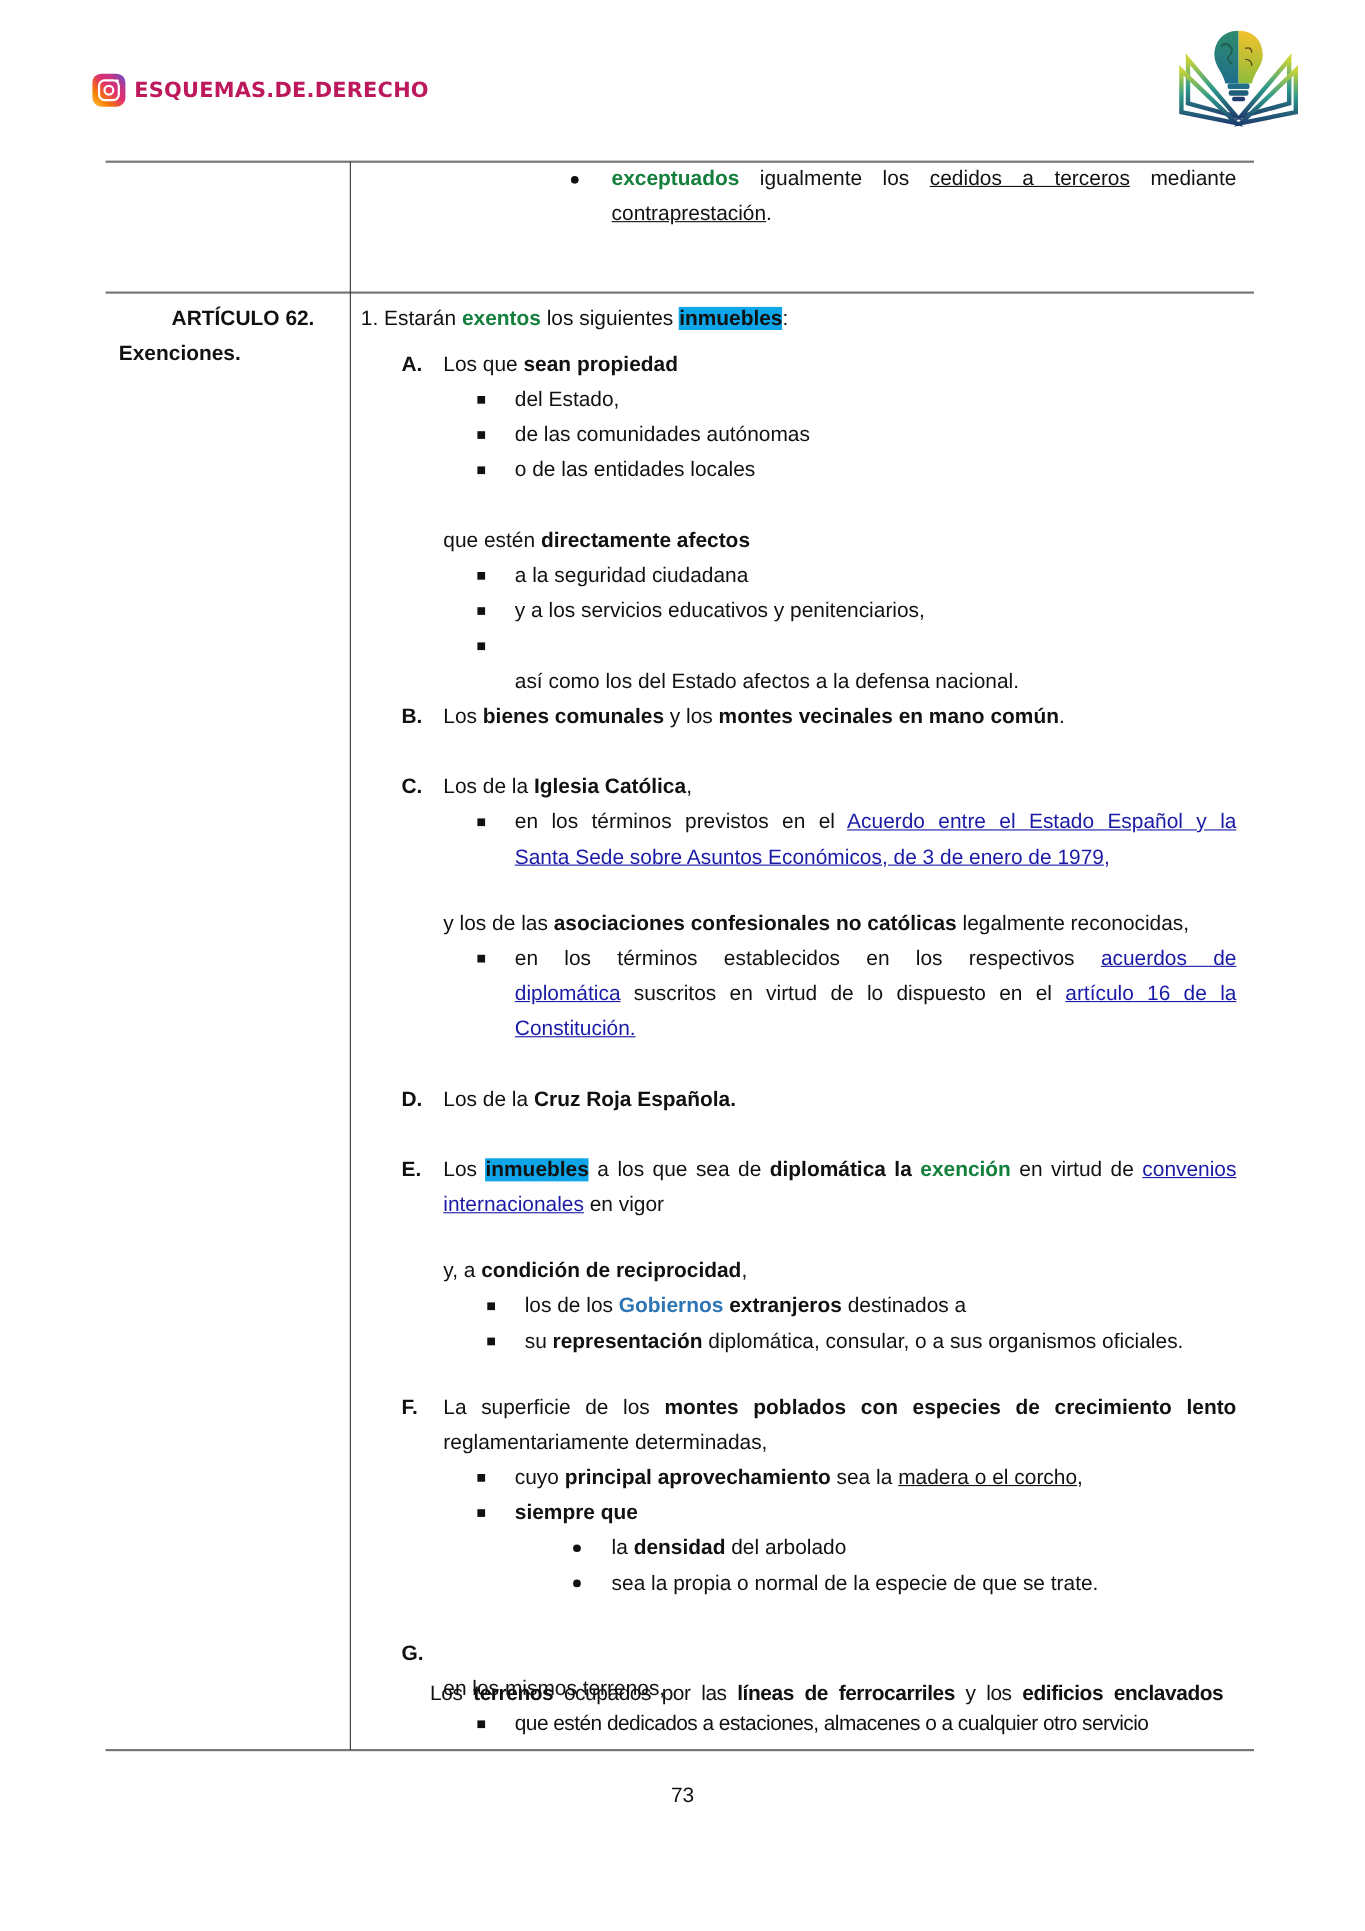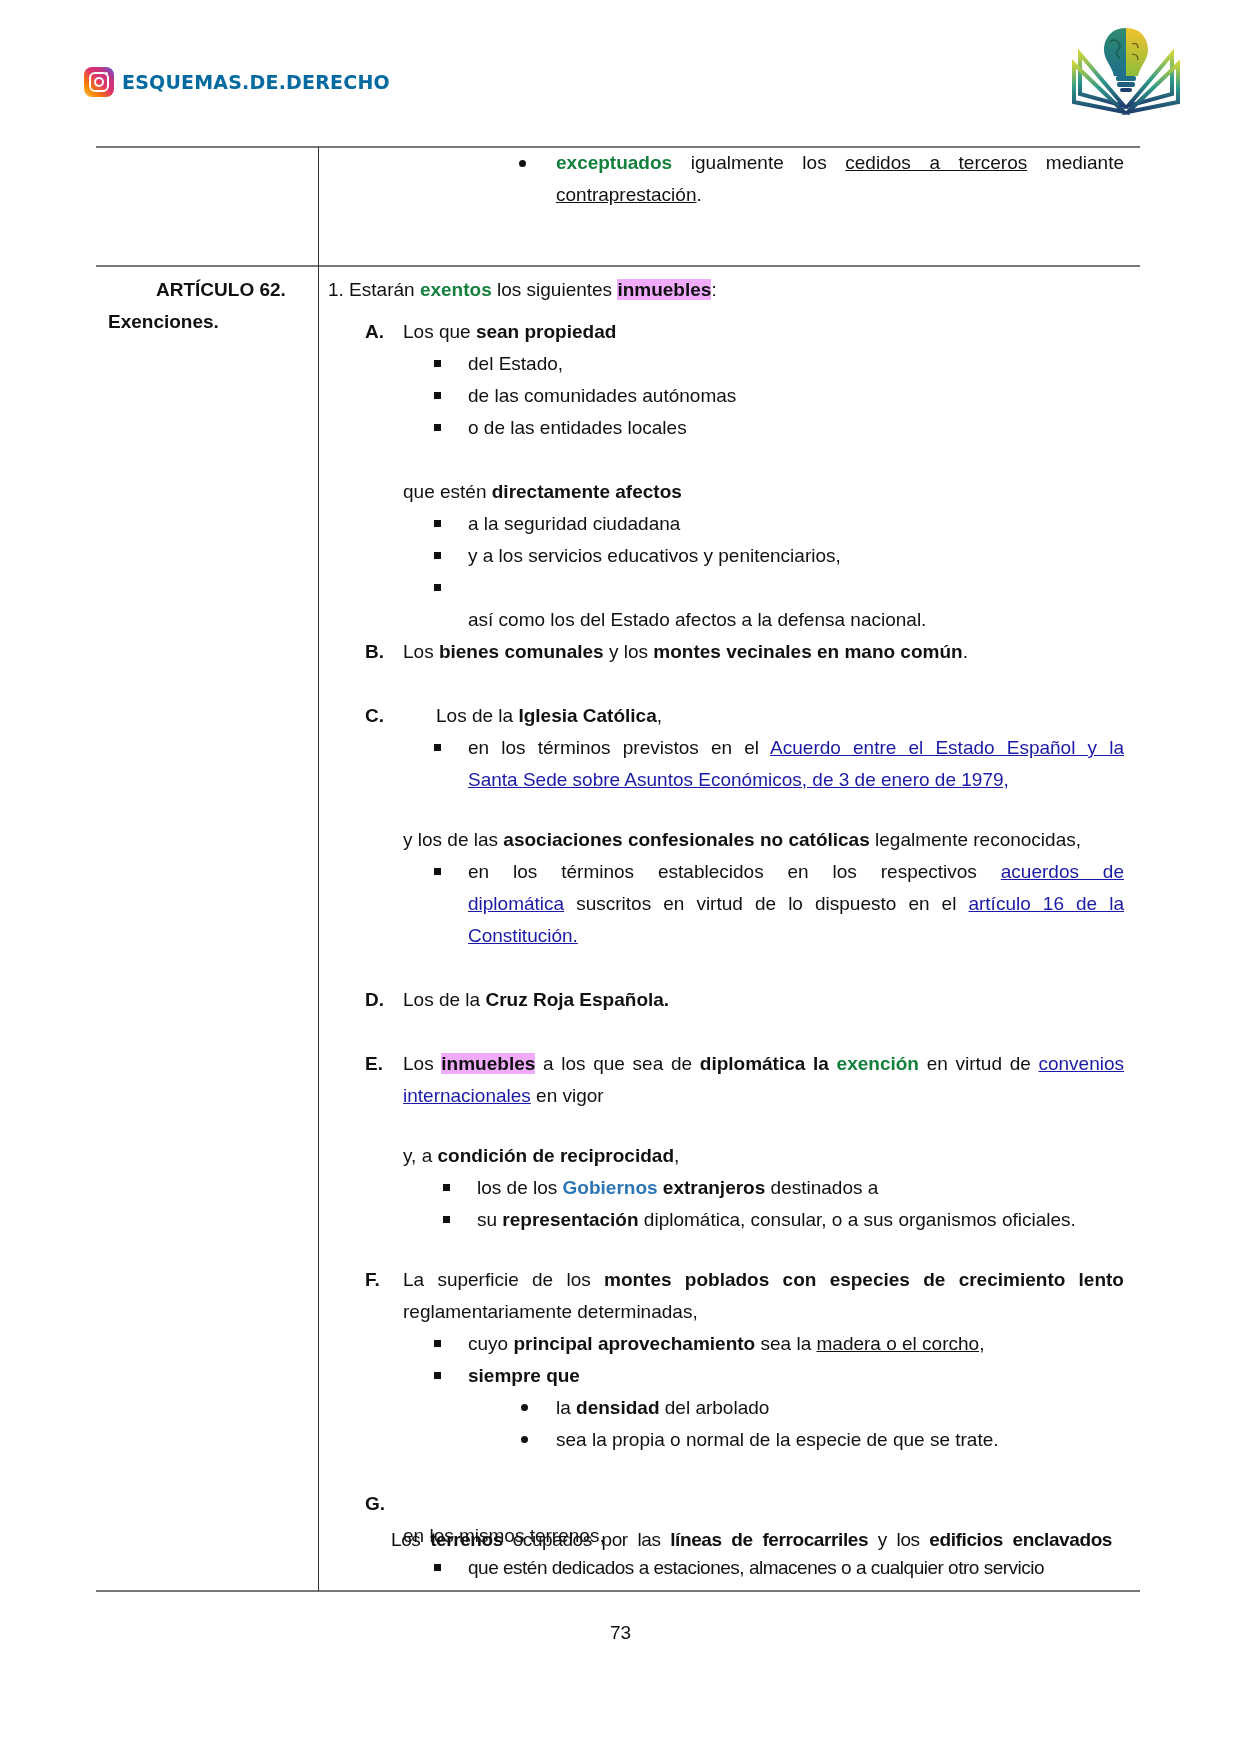--- a/index.html
+++ b/index.html
@@ -5,30 +5,30 @@
   html, body { margin: 0; padding: 0; background: #ffffff; }
   body { width: 1241px; height: 1755px; position: relative; overflow: hidden;
          font-family: "Liberation Sans", sans-serif; color: #111; }
   .header { position: absolute; left: 84px; top: 66px; height: 32px; display: flex; align-items: center; }
   .ig-icon { width: 30px; height: 30px; border-radius: 8px;
     background: linear-gradient(45deg, #f9c74f 0%, #f77f00 25%, #e1306c 55%, #c13584 75%, #5b51d8 100%);
     position: relative; margin-right: 8px; }
   .ig-icon .ring { position: absolute; left: 5px; top: 5px; width: 16px; height: 16px; border: 2.5px solid #fff; border-radius: 6px; }
   .ig-icon .lens { position: absolute; left: 10px; top: 10px; width: 6px; height: 6px; border: 2.5px solid #fff; border-radius: 50%; }
   .ig-icon .dot { position: absolute; right: 6px; top: 5px; width: 3px; height: 3px; background: #fff; border-radius: 50%; }
-  .brand { font-family: "DejaVu Sans", sans-serif; font-weight: bold; font-size: 19px; letter-spacing: 0.2px; color: #0369a1; }
+  .brand { font-family: "DejaVu Sans", sans-serif; font-weight: bold; font-size: 19px; letter-spacing: 0.2px; color: #be185d; }
   .logo { position: absolute; left: 1066px; top: 24px; width: 120px; height: 100px; }
   .hr { position: absolute; left: 96px; width: 1044px; height: 2px; background: #777; }
   .vline { position: absolute; left: 318px; width: 1px; background: #333; }
 
   .text { font-family: "Liberation Sans", sans-serif; font-size: 19px; line-height: 32px; color: #111; }
   .b { font-weight: bold; }
   .red { color: #15803d; font-weight: bold; }
   .blue { color: #2e75b6; font-weight: bold; }
-  .hl { background: #f0abfc; }
+  .hl { background: #0ea5e9; }
   .u { text-decoration: underline; }
   .link { color: #1a1aa6; text-decoration: underline; }
   .abs { position: absolute; }
   .justfull { text-align: justify; text-align-last: justify; }
   .sq { position: absolute; width: 7px; height: 7px; background: #111; }
   .dot { position: absolute; width: 7px; height: 7px; background: #111; border-radius: 50%; }
   .lettr { position: absolute; font-weight: bold; }
   .pagenum { position: absolute; left: 0; width: 1241px; top: 1622px; text-align: center; font-size: 19px; }
 </style>
 </head>
@@ -121,21 +121,21 @@
 
   <div>
     <span class="lettr" style="left:365px; top:636px;">B.</span>
     <div class="abs" style="left:403px; top:636px;">
       <span>Los </span><span class="b">bienes comunales</span><span> y los </span><span class="b">montes vecinales en mano común</span><span>.</span>
     </div>
   </div>
 
   <div>
     <span class="lettr" style="left:365px; top:700px;">C.</span>
-    <div class="abs" style="left:403px; top:700px;margin-left:33px;">
+    <div class="abs" style="left:403px; top:700px;">
       <span>Los de la </span><span class="b">Iglesia Católica</span><span>,</span>
     </div>
     <div class="sq" style="left:434px; top:744px;"></div>
     <div class="abs justfull" style="left:468px; top:732px; width:656px;">
       <span>en los términos previstos en el </span><a class="link">Acuerdo entre el Estado Español y la</a>
     </div>
     <div class="abs" style="left:468px; top:764px;">
       <a class="link">Santa Sede sobre Asuntos Económicos, de 3 de enero de 1979,</a>
     </div>
 

